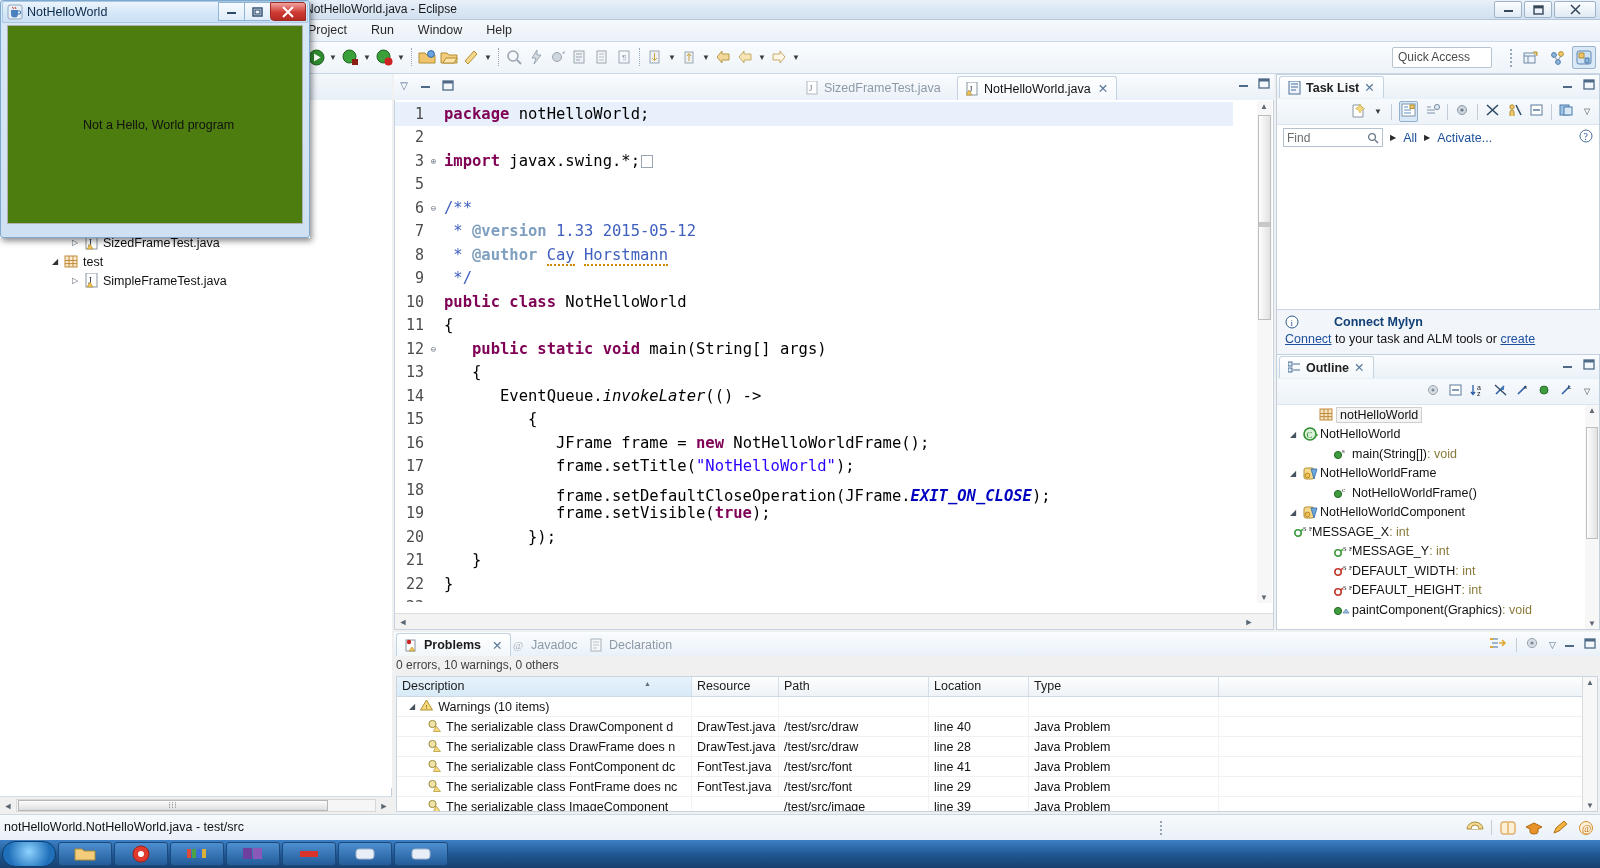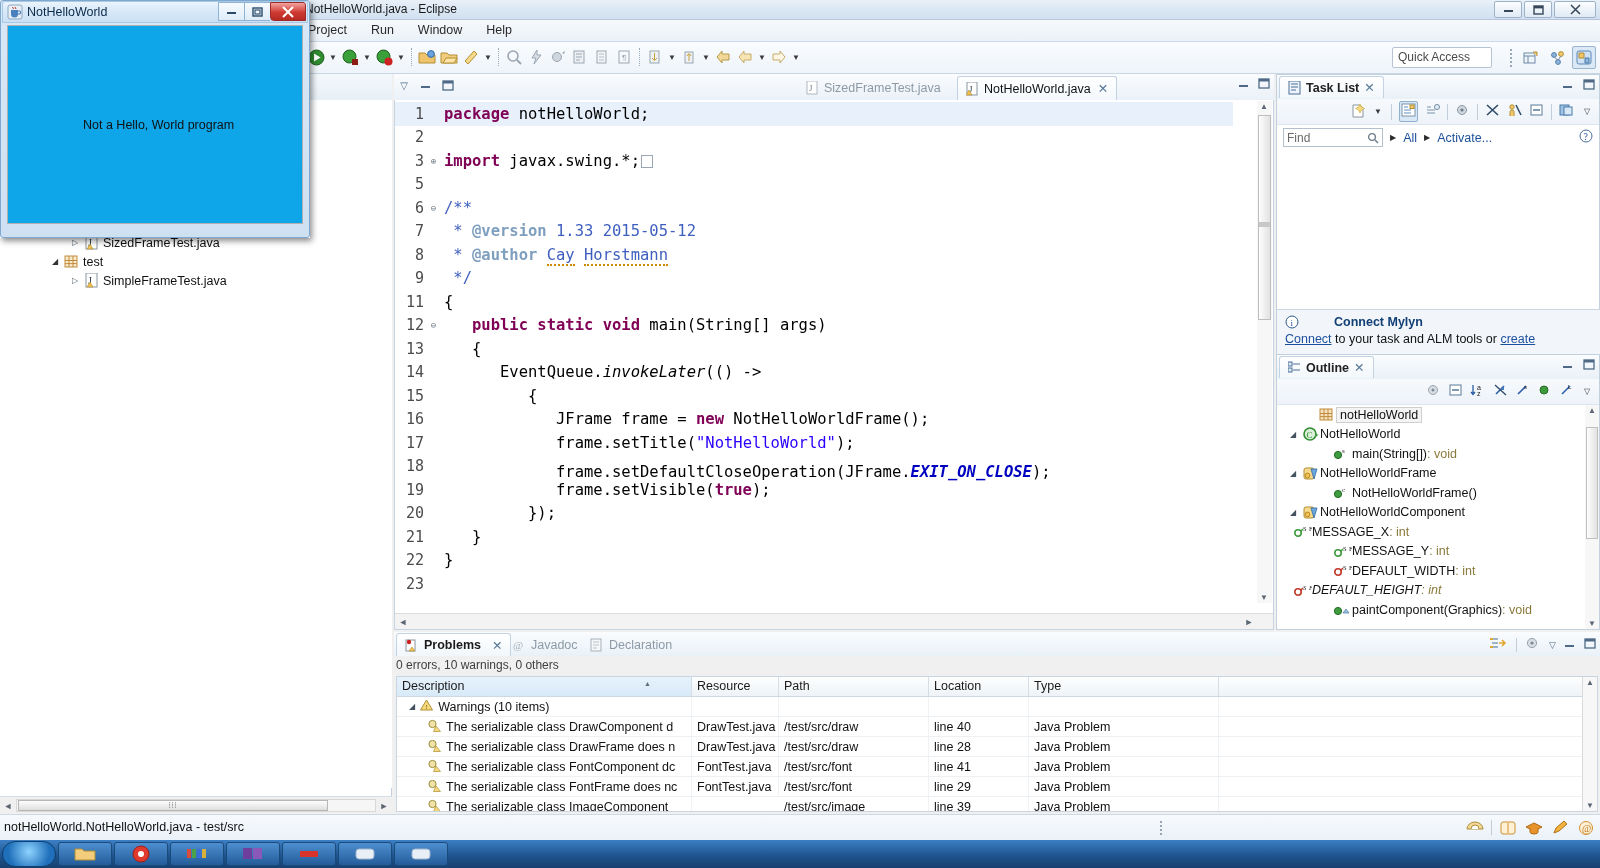--- a/index.html
+++ b/index.html
@@ -195,21 +195,21 @@
     background: linear-gradient(to bottom,#eaf4fd 0%,#d6e8f8 50%,#cbe0f5 100%);
     border: 1px solid #a8c8e4; border-radius: 3px 3px 0 0; display: flex; align-items: center; }
   .jw-ico { width: 16px; height: 16px; margin: 0 4px 0 4px; }
   .jw-tt { font-size: 12.5px; color: #0b2a4a; }
   .jw-btns { position: absolute; right: 1px; top: 0px; display: flex; }
   .jw-b { width: 26px; height: 19px; border: 1px solid #8fb4d6; border-right: none;
     background: linear-gradient(to bottom,#f6fbff,#dfecf8); display:flex; align-items:center; justify-content:center; font-size: 10px; color:#2b4a68; }
   .jw-b.x { width: 36px; background: linear-gradient(to bottom,#f3a3a0,#cf3a33 55%,#b62a24);
             border: 1px solid #9c2b25; color: #fff; font-weight: bold; border-radius: 0 3px 0 4px; }
   .jw-content { position: absolute; left: 7px; top: 25px; width: 296px; height: 199px;
-    background: #0ea5e9; border: 1px solid #b0b0b0; }
+    background: #4d7c0f; border: 1px solid #b0b0b0; }
   .jw-msg { position: absolute; left: 75px; top: 92px; font-size: 12.5px; color: #111; }
 </style>
 </head>
 <body>
 
 <div id="root">
 
   <div id="eclipse">
 
     <div class="ecl-titlebar">
@@ -557,20 +557,21 @@
       <div class="ed-body">
         <div class="code-wrap" id="code-wrap">
             <div class="code-line hl"><span class="ln">1</span><span class="fold"></span><span style="margin-left: 4px;"><span class="kw">package</span><span class="plain"> notHelloWorld;</span></span></div>
             <div class="code-line"><span class="ln">2</span><span class="fold"></span><span style="margin-left: 4px;"></span></div>
             <div class="code-line"><span class="ln">3</span><span class="fold">⊕</span><span style="margin-left: 4px;"><span class="kw">import</span><span class="plain"> javax.swing.*;</span><span style="display: inline-block; width: 12px; height: 13px; border: 1px solid rgb(154, 166, 178); vertical-align: middle; margin-left: 1px;"></span></span></div>
             <div class="code-line"><span class="ln">5</span><span class="fold"></span><span style="margin-left: 4px;"></span></div>
             <div class="code-line"><span class="ln">6</span><span class="fold">⊖</span><span style="margin-left: 4px;"><span class="jdoc">/**</span></span></div>
             <div class="code-line"><span class="ln">7</span><span class="fold"></span><span style="margin-left: 4px;"><span class="jdoc"> * </span><span class="jtag">@version</span><span class="jdoc"> 1.33 2015-05-12</span></span></div>
             <div class="code-line"><span class="ln">8</span><span class="fold"></span><span style="margin-left: 4px;"><span class="jdoc"> * </span><span class="jtag">@author</span><span class="jdoc"> </span><span class="jdoc spell">Cay</span><span class="jdoc"> </span><span class="jdoc spell">Horstmann</span></span></div>
             <div class="code-line"><span class="ln">9</span><span class="fold"></span><span style="margin-left: 4px;"><span class="jdoc"> */</span></span></div>
+            <div class="code-line"><span class="ln">10</span><span class="fold"></span><span style="margin-left: 4px;"><span class="kw">public class</span><span class="plain"> NotHelloWorld</span></span></div>
             <div class="code-line"><span class="ln">11</span><span class="fold"></span><span style="margin-left: 4px;"><span class="plain">{</span></span></div>
             <div class="code-line"><span class="ln">12</span><span class="fold">⊖</span><span style="margin-left: 4px; text-align: right;"><span class="plain">   </span><span class="kw">public static void</span><span class="plain"> main(String[] args)</span></span></div>
             <div class="code-line"><span class="ln">13</span><span class="fold"></span><span style="margin-left: 4px;"><span class="plain">   {</span></span></div>
             <div class="code-line"><span class="ln">14</span><span class="fold"></span><span style="margin-left: 4px;"><span class="plain">      EventQueue.</span><span class="stc">invokeLater</span><span class="plain">(() -&gt;</span></span></div>
             <div class="code-line"><span class="ln">15</span><span class="fold"></span><span style="margin-left: 4px;"><span class="plain">         {</span></span></div>
             <div class="code-line"><span class="ln">16</span><span class="fold"></span><span style="margin-left: 4px;"><span class="plain">            JFrame frame = </span><span class="kw">new</span><span class="plain"> NotHelloWorldFrame();</span></span></div>
             <div class="code-line"><span class="ln">17</span><span class="fold"></span><span style="margin-left: 4px;"><span class="plain">            frame.setTitle(</span><span class="str">"NotHelloWorld"</span><span class="plain">);</span></span></div>
             <div class="code-line"><span class="ln">18</span><span class="fold"></span><span style="margin-left: 4px; margin-top: 12px;"><span class="plain">            frame.setDefaultCloseOperation(JFrame.</span><span class="stfi">EXIT_ON_CLOSE</span><span class="plain">);</span></span></div>
             <div class="code-line"><span class="ln">19</span><span class="fold"></span><span style="margin-left: 4px;"><span class="plain">            frame.setVisible(</span><span class="kw">true</span><span class="plain">);</span></span></div>
             <div class="code-line"><span class="ln">20</span><span class="fold"></span><span style="margin-left: 4px;"><span class="plain">         });</span></span></div>
@@ -859,21 +860,21 @@
                 <svg width="28" height="15">
                   <circle cx="5" cy="9" r="3.2" fill="none" stroke="#c0392b" stroke-width="1.6"></circle>
                   <path d="M7.5 7.5 L10 5" stroke="#c0392b" stroke-width="1.4"></path>
                   <text x="10" y="7" font-size="6.5" fill="#1a1a1a" font-family="Liberation Serif, serif">S</text>
                   <text x="16" y="7" font-size="6.5" fill="#1a1a1a" font-family="Liberation Serif, serif">F</text>
                 </svg>
               </span>
               <span class="">DEFAULT_WIDTH </span>
               <span class="ol-type">: int</span>
             </div>
-            <div class="olrow" style=" font-style: italic;">
+            <div class="olrow" style="padding-left: 40px;">
               <span class="oarrow"></span>
               <span class="oicon">
                 <svg width="28" height="15">
                   <circle cx="5" cy="9" r="3.2" fill="none" stroke="#c0392b" stroke-width="1.6"></circle>
                   <path d="M7.5 7.5 L10 5" stroke="#c0392b" stroke-width="1.4"></path>
                   <text x="10" y="7" font-size="6.5" fill="#1a1a1a" font-family="Liberation Serif, serif">S</text>
                   <text x="16" y="7" font-size="6.5" fill="#1a1a1a" font-family="Liberation Serif, serif">F</text>
                 </svg>
               </span>
               <span class="">DEFAULT_HEIGHT </span>

